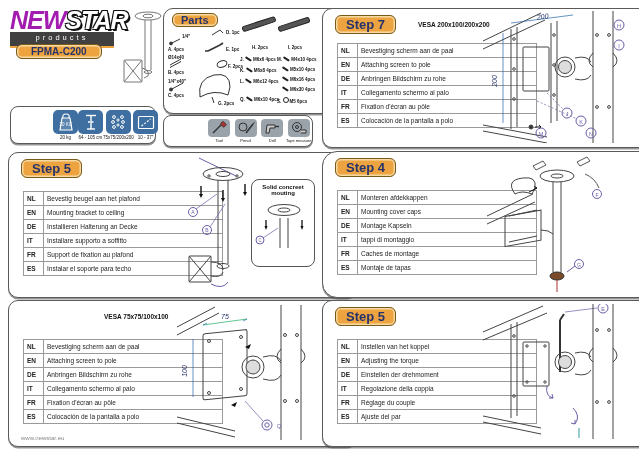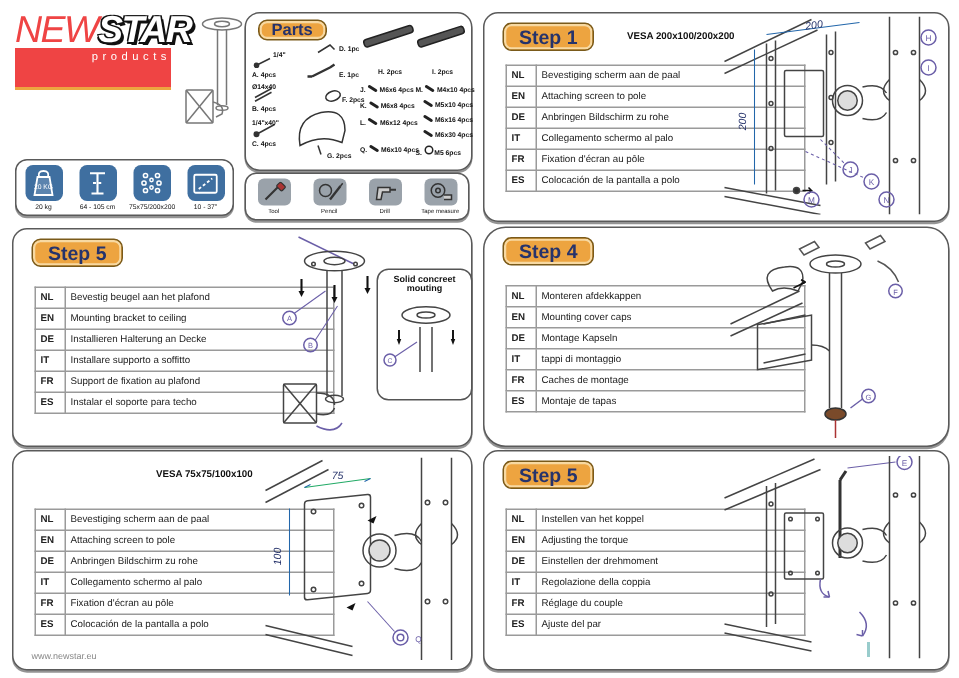--- a/index.html
+++ b/index.html
@@ -1,26 +1,26 @@
 <!DOCTYPE html>
 <html><head>
 <meta charset="utf-8">
 <style>
   html,body{margin:0;padding:0;background:#fff;}
   body{width:639px;height:452px;font-family:"Liberation Sans",sans-serif;position:relative;overflow:hidden;color:#222;}
-  .panel{position:absolute;background:#fff;border:1.3px solid #5a5a5a;border-radius:10px;box-shadow:0 1.5px 0 rgba(60,60,60,.55);}
+  .panel{position:absolute;background:#fff;border:1.3px solid #5a5a5a;border-radius:10px;box-shadow:0 1.5px 0 rgba(60,60,60,.55);padding-left:42px;}
   .badge{display:inline-block;background:#eda440;border:1.4px solid #7a5a1a;border-radius:6px;color:#26336b;font-weight:bold;padding:1px 10px;box-shadow:inset 0 0 0 1.5px #f7d9a2;}
   .step-badge{font-size:13px;position:absolute;left:12px;top:6px;}
   .step-sub{position:absolute;left:95px;top:12px;font-size:6.5px;font-weight:bold;color:#111;}
   table.lang{position:absolute;left:14px;top:38px;border-collapse:collapse;width:200px;}
   table.lang td{border:0.7px solid #9a9a9a;font-size:6.5px;padding:2px 3px;height:9px;color:#222;}
   table.lang td.code{width:13px;font-weight:bold;text-align:left;}
-  .logo-new{color:#ef4444;font-style:italic;font-weight:400;font-size:25px;letter-spacing:-1px;}
+  .logo-new{color:#a21caf;font-style:italic;font-weight:700;font-size:25px;letter-spacing:-1px;}
   .logo-star{color:#fff;font-style:italic;font-weight:900;font-size:25px;letter-spacing:-1px;text-shadow:-1px -1px 0 #111,1px -1px 0 #111,-1px 1px 0 #111,1px 1px 0 #111,2px 2px 0 #111;}
-  .logo-bar{background:#ef4444;color:#fff;font-size:7.5px;letter-spacing:3px;text-align:right;padding:1px 0 16px 0;border-bottom:2px solid #eda440;margin-top:-3px;width:104px;}
+  .logo-bar{background:#404040;color:#fff;font-size:7.5px;letter-spacing:3px;text-align:center;padding:1px 0 4px 0;border-bottom:2px solid #eda440;margin-top:-3px;width:104px;}
   .model-badge{position:absolute;left:6px;top:38px;font-size:10px;padding:1px 14px;}
   .spec-panel{left:10px;top:106px;width:146px;height:38px;border-radius:8px;display:flex;justify-content:space-around;align-items:flex-start;padding-top:3px;box-sizing:border-box;}
   .spec{width:30px;text-align:center;}
   .spec .ic{width:25px;height:24px;background:#3f6fa0;border-radius:5px;margin:0 auto;display:flex;align-items:center;justify-content:center;}
   .spec .lb{font-size:4.5px;margin-top:1px;color:#111;white-space:nowrap;}
   .tools-panel{left:163px;top:115px;width:150px;height:32px;border-radius:8px;display:flex;justify-content:space-around;align-items:flex-start;padding-top:3px;box-sizing:border-box;}
   .tool{width:32px;text-align:center;}
   .tool .ic{width:22px;height:18px;background:#9aa2aa;border-radius:4px;margin:0 auto;display:flex;align-items:center;justify-content:center;}
   .tool .lb{font-size:4px;margin-top:1px;color:#111;white-space:nowrap;}
   .parts-panel{left:163px;top:8px;width:150px;height:104px;}
@@ -34,20 +34,21 @@
   svg text{font-family:"Liberation Sans",sans-serif;}
 </style>
 </head>
 <body>
 
 <div style="position:absolute;left:10px;top:6px;width:150px;height:100px;">
   <div style="white-space:nowrap;">
     <span class="logo-new">NEW</span><span class="logo-star">STAR</span>
   </div>
   <div class="logo-bar">products</div>
+  <div class="badge model-badge">FPMA-C200</div>
 
   <svg width="48" height="100" viewBox="0 0 48 100" style="position:absolute;left:108px;top:2px;" fill="none" stroke="#777" stroke-width="1">
     <ellipse cx="30" cy="8" rx="13" ry="4"></ellipse>
     <ellipse cx="30" cy="8" rx="5" ry="1.8"></ellipse>
     <line x1="27" y1="12" x2="27" y2="62"></line>
       <line x1="33" y1="12" x2="33" y2="62"></line>
     <rect x="6" y="52" width="18" height="22" rx="1"></rect>
     <line x1="6" y1="52" x2="24" y2="74"></line>
       <line x1="24" y1="52" x2="6" y2="74"></line>
     <path d="M24 60 q8 2 6 8 l-4 2"></path>
@@ -326,21 +327,21 @@
     <path d="M56 100 l6 -3 l-2 5 z" fill="#111" stroke="none"></path>
     <circle cx="92" cy="120" r="5" stroke="#6b5fa8"></circle>
       <circle cx="92" cy="120" r="2.2" stroke="#6b5fa8"></circle>
     <line x1="88" y1="116" x2="70" y2="96" stroke="#6b5fa8" stroke-width="0.7"></line>
     <text x="104" y="123" font-size="5.5" fill="#6b5fa8" text-anchor="middle" stroke="none">Q</text>
   </svg>
   <div class="site">www.newstar.eu</div>
 </div>
 
 <div class="panel" style="left:322px;top:8px;width:309px;height:138px;">
-  <div class="badge step-badge">Step 1</div>
+  <div class="badge step-badge">Step 7</div>
   <div class="step-sub">VESA 200x100/200x200</div>
   <table class="lang" style="top:34px;">
     <tbody>
         <tr>
           <td class="code">NL</td>
           <td>Bevestiging scherm aan de paal</td>
         </tr>
     <tr>
           <td class="code">EN</td>
           <td>Attaching screen to pole</td>

